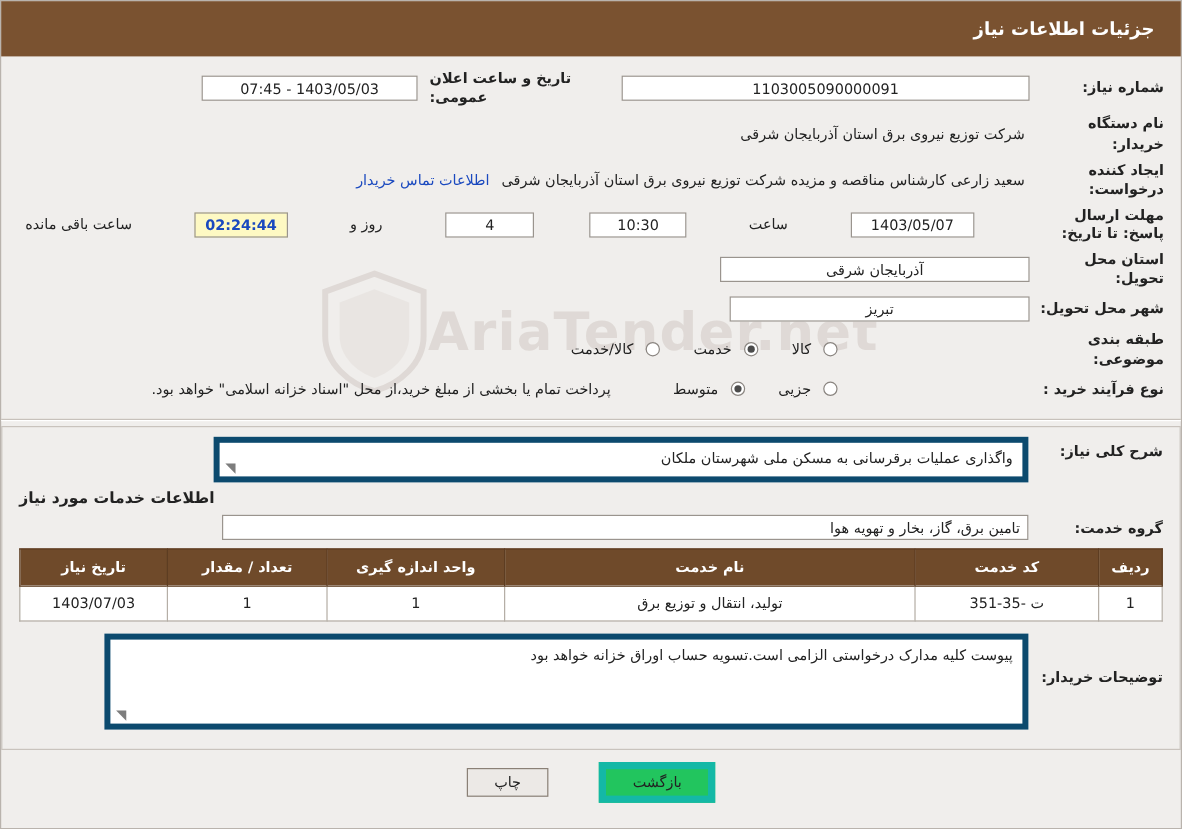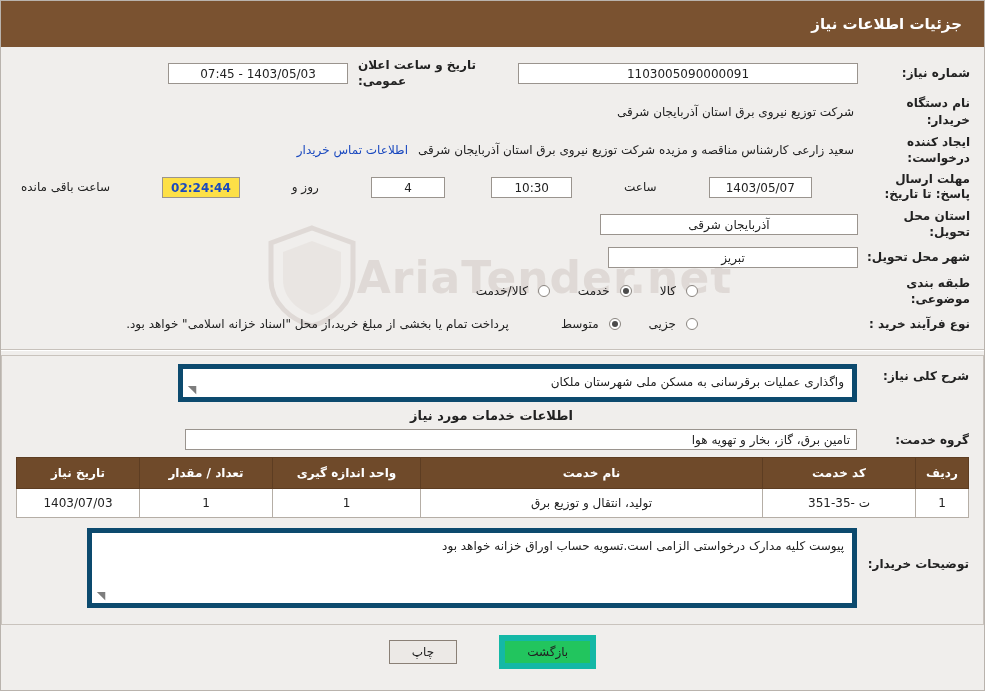--- a/index.html
+++ b/index.html
@@ -174,21 +174,21 @@
     color: #7d7d7d;
     font-size: 11px;
     line-height: 12px;
     text-align: center;
     transform: scaleX(-1);
   }
   .section-title {
     font-weight: bold;
     font-size: 13px;
     margin: 0 2px 6px 0;
-    text-align: center;
+    text-align: left;
   }
   table.grid {
     border-collapse: collapse;
     width: 100%;
     font-size: 12px;
   }
   table.grid th {
     background: #6f4a2a;
     color: #fff;
     font-weight: bold;
@@ -225,21 +225,21 @@
     border: 6px solid #14b8a6;
     margin-left: 28px;
   }
   .bottom-frame {
     border: 1px solid #c9c3bd;
     margin: 0;
     padding: 8px 14px 10px 14px;
     box-sizing: border-box;
   }
   .countdown {
-    background: #fde047;
+    background: #fef9c3;
     border: 1px solid #9a948e;
     color: #1a49bf;
     font-weight: bold;
     height: 21px;
     line-height: 21px;
     padding: 0 8px;
     font-size: 12px;
     text-align: center;
     box-sizing: border-box;
     direction: ltr;

